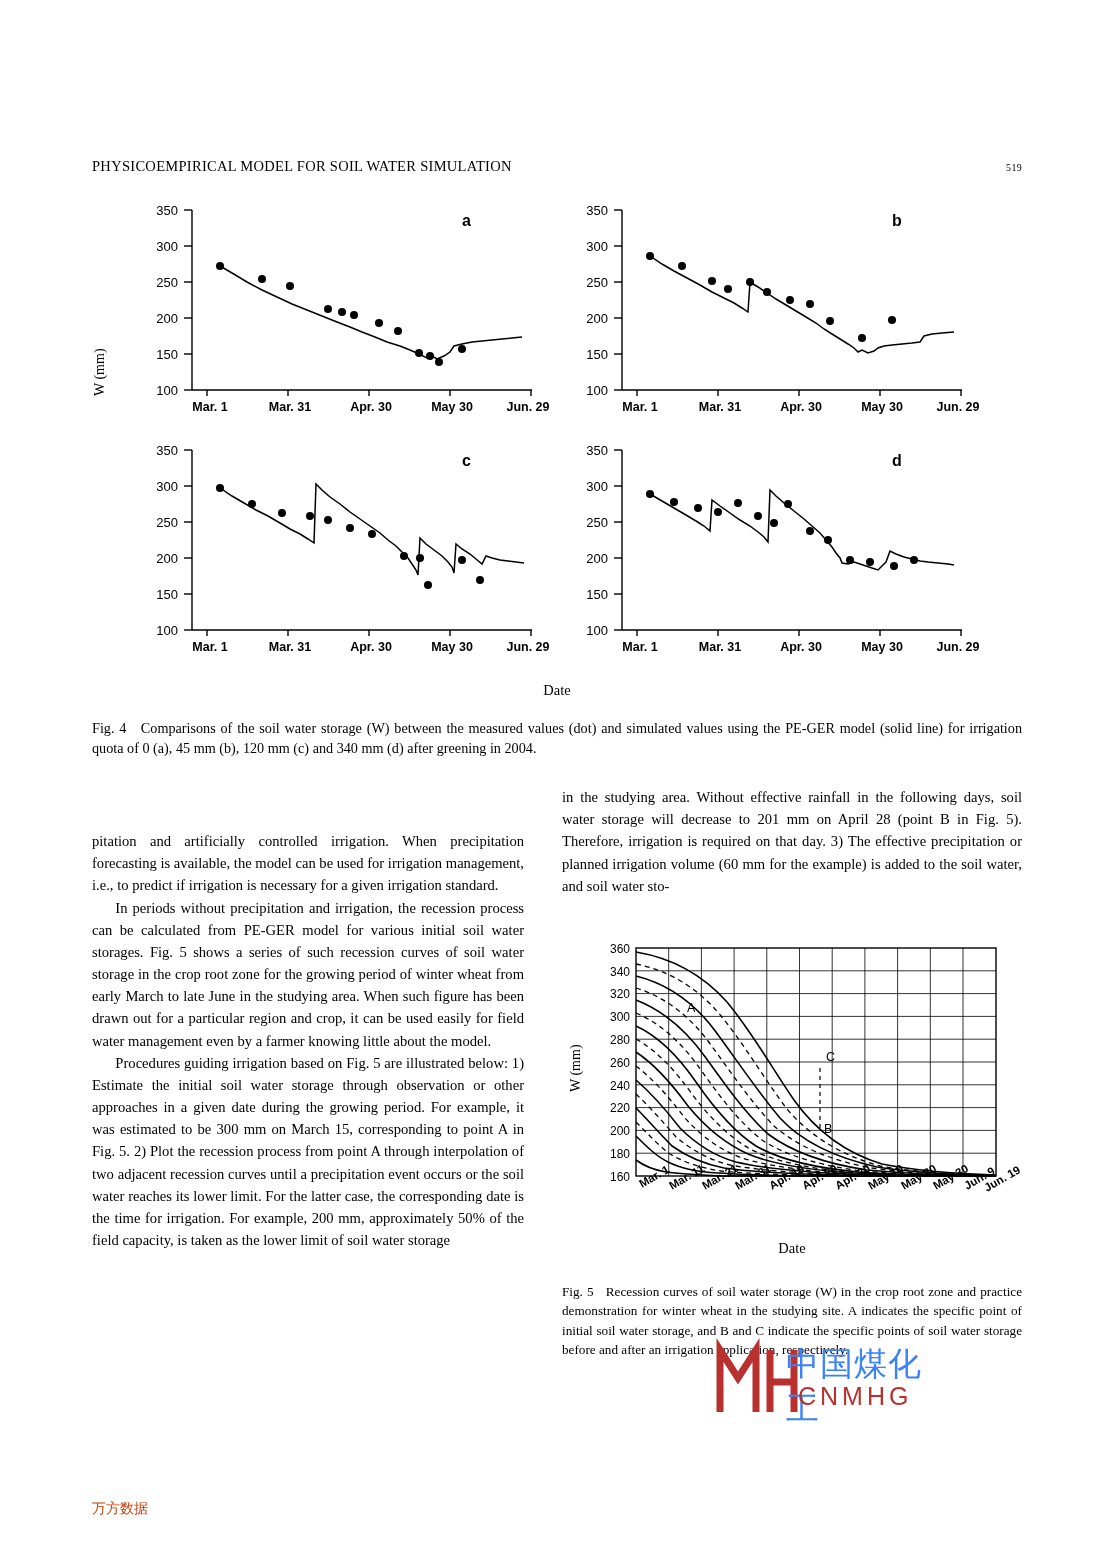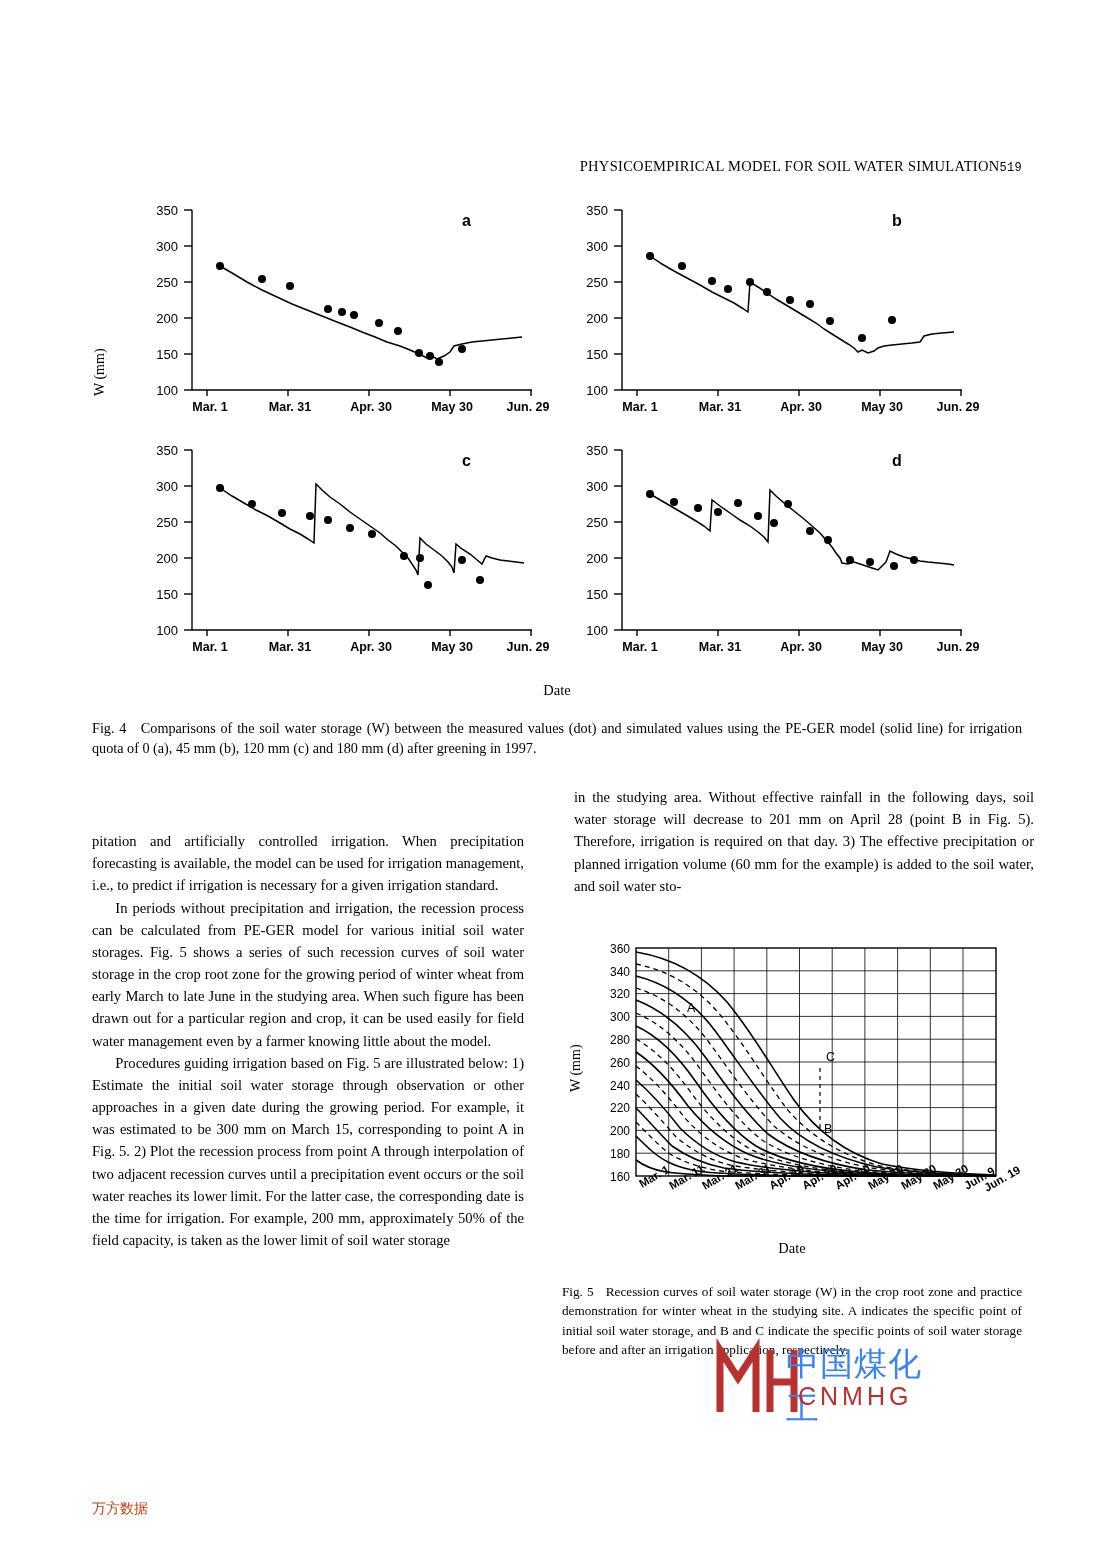--- a/index.html
+++ b/index.html
@@ -9,25 +9,25 @@
     font-family:"Liberation Serif", serif;
     color:#000;
     position:relative;
     overflow:hidden;
   }
   .page { position:absolute; left:0; top:0; width:1113px; height:1568px; }
 
   
   .runhead {
     position:absolute; left:92px; top:158px; width:930px;
-    display:flex; justify-content:flex-end; align-items:baseline;
+    display:flex; justify-content:space-between; align-items:baseline;
     font-size:13.5px; letter-spacing:0.3px;
   }
   .runhead .title { font-variant: small-caps; font-size:14.5px; }
-  .runhead .pageno { font-size:12px;font-family:Liberation Mono, monospace; }
+  .runhead .pageno { font-size:10px; }
 
   
   .fig4 { position:absolute; left:92px; top:196px; width:930px; height:500px; }
   .panelgrid { position:relative; width:930px; height:480px; }
   .panel { position:absolute; width:420px; height:240px; }
   .p-a { left:40px;  top:0px; }
   .p-b { left:470px; top:0px; }
   .p-c { left:40px;  top:240px; }
   .p-d { left:470px; top:240px; }
   .panel svg { display:block; }
@@ -47,21 +47,21 @@
     position:absolute; left:92px; top:718px; width:930px;
     font-size:14.2px; line-height:1.42; text-align:justify;
   }
 
   
   .col-left {
     position:absolute; left:92px; top:786px; width:432px;
     font-size:14.6px; line-height:1.52; text-align:justify;margin-top:44px;
   }
   .col-right {
-    position:absolute; left:574px; top:786px; width:460px;
+    position:absolute; left:562px; top:786px; width:460px;
     font-size:14.6px; line-height:1.52; text-align:justify;
   }
   p { margin:0 0 0 0; text-indent:1.6em; }
   p.noindent { text-indent:0; }
 
   
   .fig5 { position:absolute; left:562px; top:940px; width:460px; height:330px; }
   .fig5-ylabel {
     position:absolute; left:6px; top:152px;
     transform:rotate(-90deg); transform-origin:left top;
@@ -323,21 +323,21 @@
           <text x="330" y="30" font-size="16" font-weight="bold" font-family="Liberation Serif, serif" fill="#000">d</text>
         </svg>
       </div>
 
     </div>
     <div class="date-label-fig4">Date</div>
   </div>
 
   <div class="cap4">
     <span>Fig. 4</span>
-    &nbsp;&nbsp;<span>Comparisons of the soil water storage (W) between the measured values (dot) and simulated values using the PE-GER model (solid line) for irrigation quota of 0 (a), 45 mm (b), 120 mm (c) and 180 mm (d) after greening in 1997.</span>
+    &nbsp;&nbsp;<span>Comparisons of the soil water storage (W) between the measured values (dot) and simulated values using the PE-GER model (solid line) for irrigation quota of 0 (a), 45 mm (b), 120 mm (c) and 340 mm (d) after greening in 2004.</span>
   </div>
 
   <div class="col-left">
     <p class="noindent">pitation and artificially controlled irrigation. When precipitation forecasting is available, the model can be used for irrigation management, i.e., to predict if irrigation is necessary for a given irrigation standard.</p>
     <p>In periods without precipitation and irrigation, the recession process can be calculated from PE-GER model for various initial soil water storages. Fig. 5 shows a series of such recession curves of soil water storage in the crop root zone for the growing period of winter wheat from early March to late June in the studying area. When such figure has been drawn out for a particular region and crop, it can be used easily for field water management even by a farmer knowing little about the model.</p>
     <p>Procedures guiding irrigation based on Fig. 5 are illustrated below: 1) Estimate the initial soil water storage through observation or other approaches in a given date during the growing period. For example, it was estimated to be 300 mm on March 15, corresponding to point A in Fig. 5. 2) Plot the recession process from point A through interpolation of two adjacent recession curves until a precipitation event occurs or the soil water reaches its lower limit. For the latter case, the corresponding date is the time for irrigation. For example, 200 mm, approximately 50% of the field capacity, is taken as the lower limit of soil water storage</p>
   </div>
 
   <div class="col-right">
     <p class="noindent">in the studying area. Without effective rainfall in the following days, soil water storage will decrease to 201 mm on April 28 (point B in Fig. 5). Therefore, irrigation is required on that day. 3) The effective precipitation or planned irrigation volume (60 mm for the example) is added to the soil water, and soil water sto-</p>

